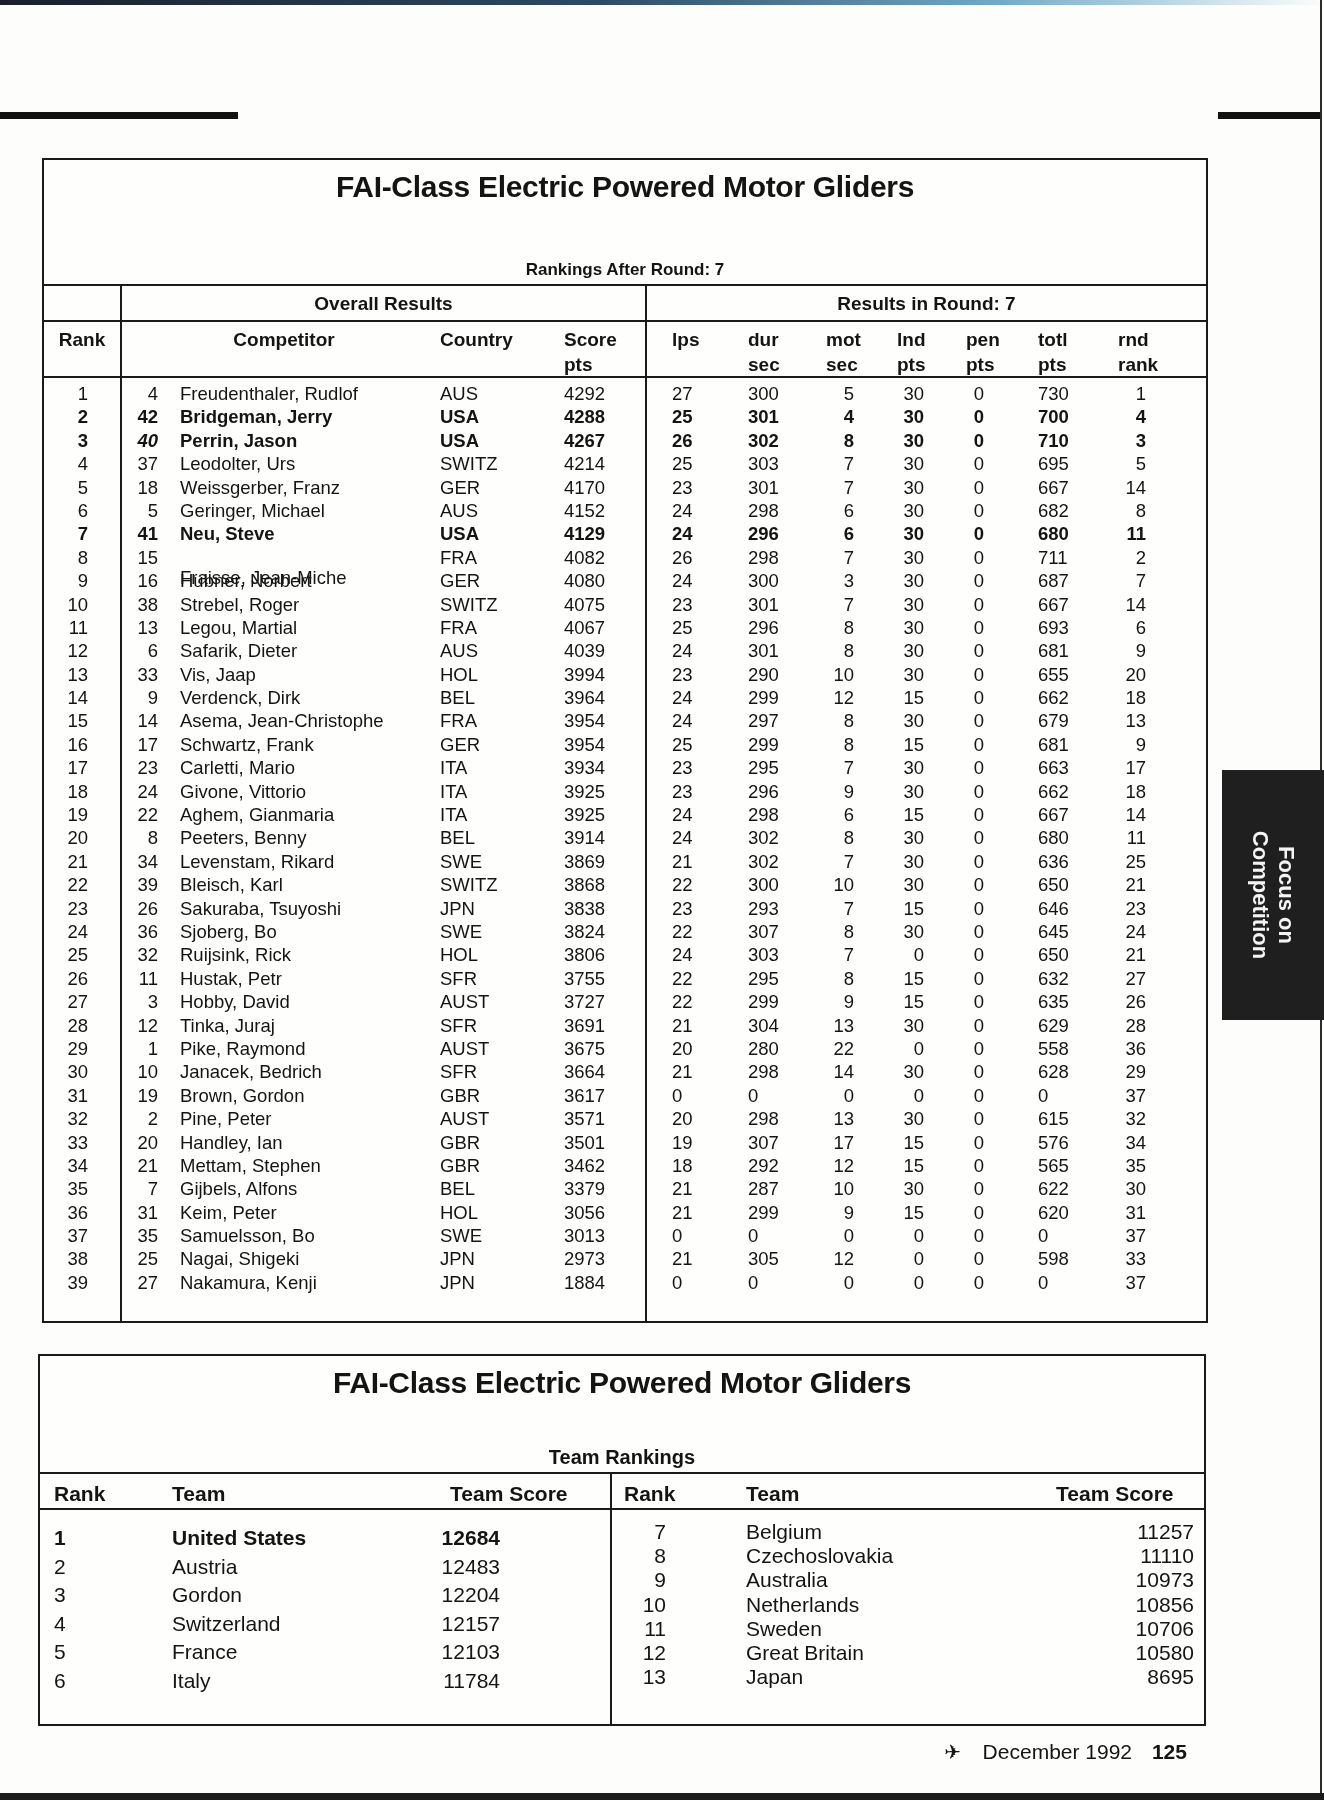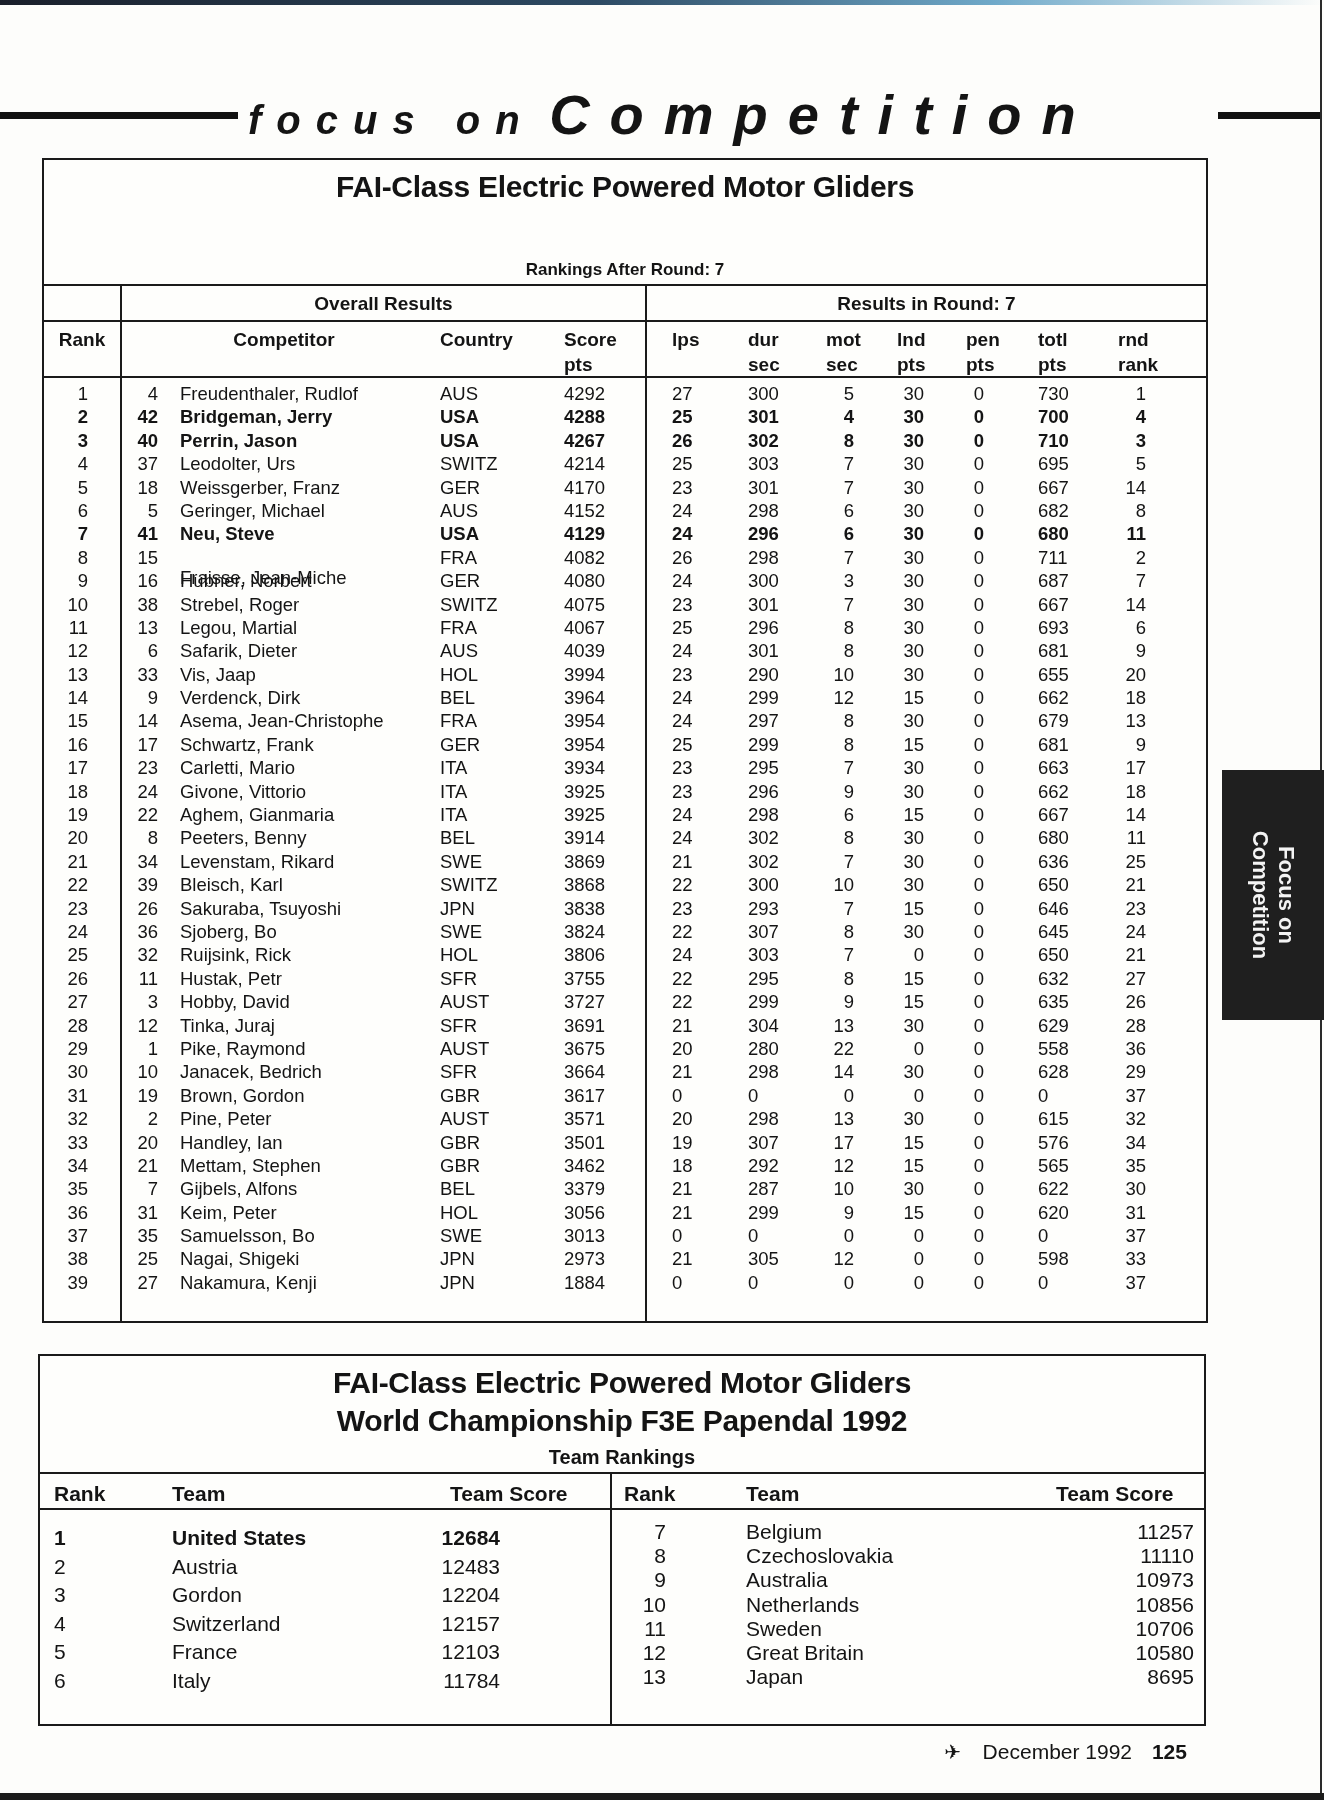--- a/index.html
+++ b/index.html
@@ -57,24 +57,20 @@
   .footer .pg { font-weight: bold; margin-left: 14px; }
 </style>
 </head>
 <body>
 
 <div class="top-band"></div>
 <div class="page-edge"></div>
 
 <div class="masthead">
   <div class="rule-left"></div>
-  <div class="title">
-    <span class="small">focus on</span>
-    <span class="big">Competition</span>
-  </div>
   <div class="rule-right"></div>
 </div>
 
 <div class="box main-box">
   <div class="h1" style="top:10px;">FAI-Class Electric Powered Motor Gliders</div>
   <div class="h-sub" style="top:100px;">Rankings After Round: 7</div>
 
   <div class="hline" style="left:0;top:124px;width:1162px;"></div>
   <div class="hline" style="left:0;top:160px;width:1162px;"></div>
   <div class="hline" style="left:0;top:216px;width:1162px;"></div>
@@ -141,21 +137,21 @@
         <span class="cell" style="left:628px;">25</span>
         <span class="cell" style="left:704px;">301</span>
         <span class="cell r" style="left:760px;width:50px;">4</span>
         <span class="cell r" style="left:830px;width:50px;">30</span>
         <span class="cell r" style="left:900px;width:40px;">0</span>
         <span class="cell" style="left:994px;">700</span>
         <span class="cell r" style="left:1050px;width:52px;">4</span>
       </div>
       <div class="row bold">
         <span class="cell r" style="left:0;width:44px;">3</span>
-        <span class="cell r" style="left:80px;width:34px;">40</span>
+        <span class="cell r" style="left:80px;width:34px;font-style:italic;">40</span>
         <span class="cell" style="left:136px;">Perrin, Jason</span>
         <span class="cell" style="left:396px;">USA</span>
         <span class="cell" style="left:520px;">4267</span>
         <span class="cell" style="left:628px;">26</span>
         <span class="cell" style="left:704px;">302</span>
         <span class="cell r" style="left:760px;width:50px;">8</span>
         <span class="cell r" style="left:830px;width:50px;">30</span>
         <span class="cell r" style="left:900px;width:40px;">0</span>
         <span class="cell" style="left:994px;">710</span>
         <span class="cell r" style="left:1050px;width:52px;">3</span>
@@ -669,21 +665,20 @@
 
 <div class="side-tab">
   <div class="txt">
     <div>Focus on</div>
     <div>Competition</div>
   </div>
 </div>
 
 <div class="box team-box">
   <div class="h1" style="top:10px;">FAI-Class Electric Powered Motor Gliders</div>
-  <div class="h1" style="top:48px;">World Championship F3E Papendal  1992</div>
   <div class="h-sub" style="top:90px;font-size:20px;">Team Rankings</div>
 
   <div class="hline" style="left:0;top:116px;width:1164px;"></div>
   <div class="hline" style="left:0;top:152px;width:1164px;"></div>
   <div class="vline" style="left:570px;top:116px;height:252px;"></div>
 
   <div class="team-h" style="left:14px;">Rank</div>
   <div class="team-h" style="left:132px;">Team</div>
   <div class="team-h" style="left:410px;">Team Score</div>
   <div class="team-h" style="left:584px;">Rank</div>

